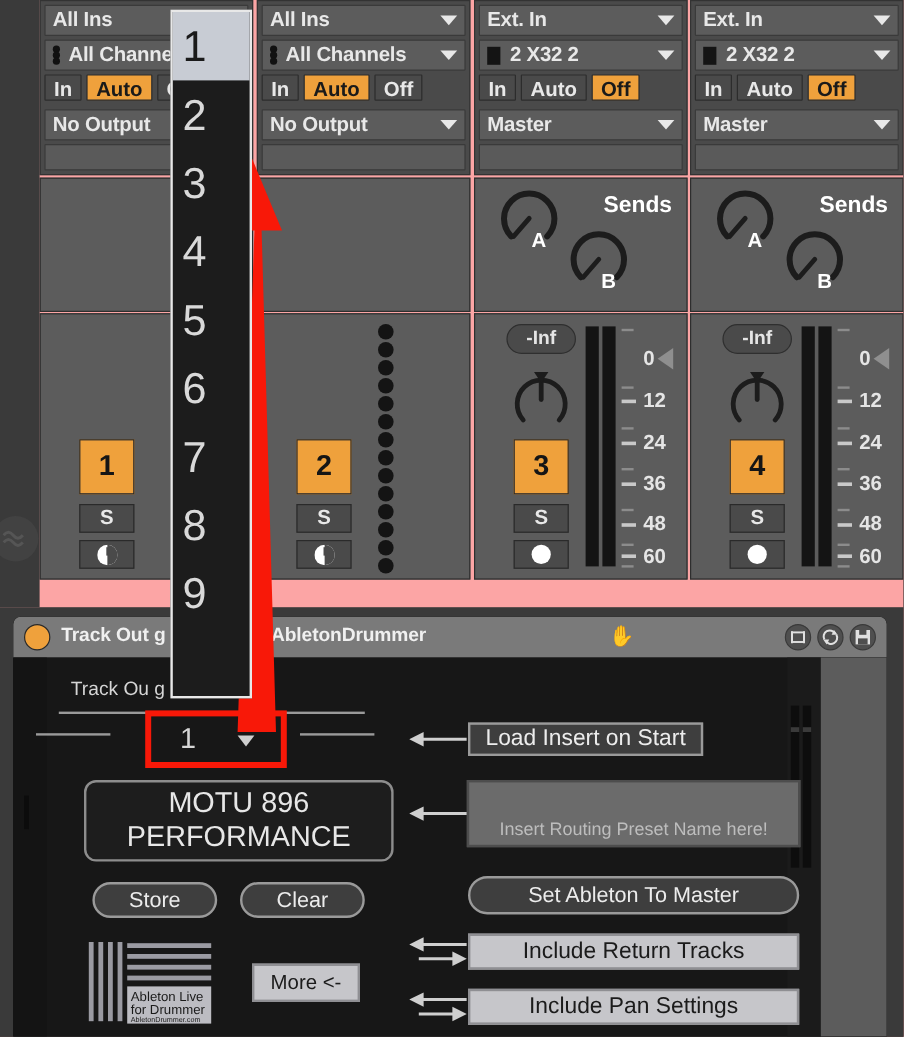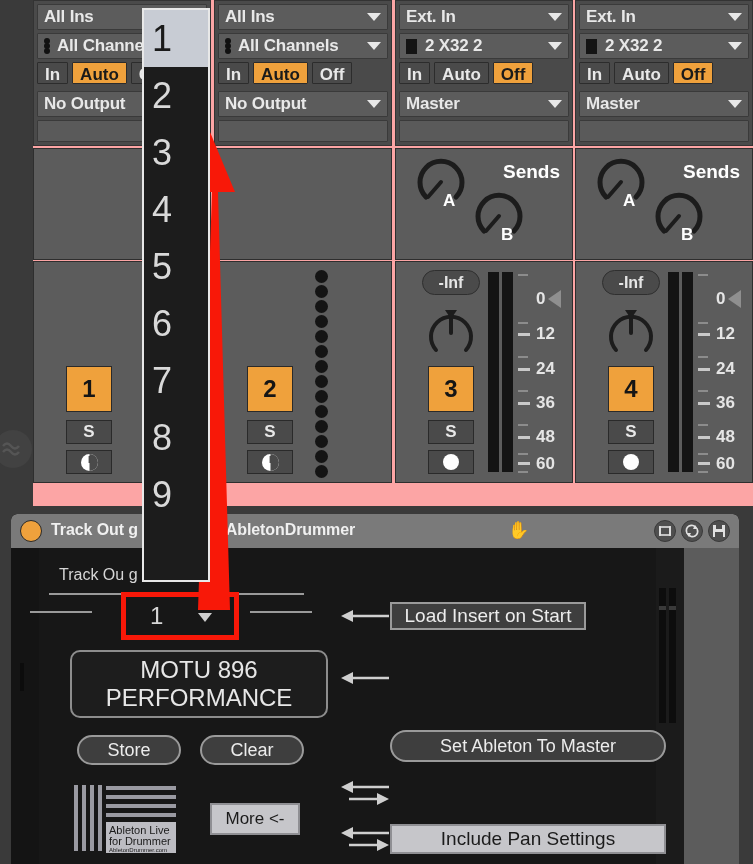--- a/index.html
+++ b/index.html
@@ -499,22 +499,26 @@
       <text x="37" y="51" font-family="Liberation Sans, sans-serif" font-size="11" fill="#1a1a1a">Ableton Live</text>
       <text x="37" y="62" font-family="Liberation Sans, sans-serif" font-size="11" fill="#1a1a1a">for Drummer</text>
       <text x="37" y="69" font-family="Liberation Sans, sans-serif" font-size="6" fill="#1a1a1a">AbletonDrummer.com</text>
     </svg>
   </div>
 
   <div class="greybtn" id="moreBtn">More &lt;-</div>
 
   <div class="framebtn">Load Insert on Start</div>
 
+  <div class="nameField">
+    <span>Insert Routing Preset Name here!</span>
+  </div>
 
   <div class="pill" id="setMaster">Set Ableton To Master</div>
+  <div class="greybtn" id="incReturn">Include Return Tracks</div>
   <div class="greybtn" id="incPan">Include Pan Settings</div>
 
   <div class="arrow" style="left:341px;top:602px;">
     <svg width="48" height="28" viewBox="0 0 48 28">
       <line x1="8" y1="14" x2="48" y2="14" stroke="#cfcfcf" stroke-width="2.5"></line>
       <polygon points="0,14 12,8 12,20" fill="#cfcfcf"></polygon>
     </svg>
   </div>
   <div class="arrow" style="left:341px;top:664px;">
     <svg width="48" height="28" viewBox="0 0 48 28">

